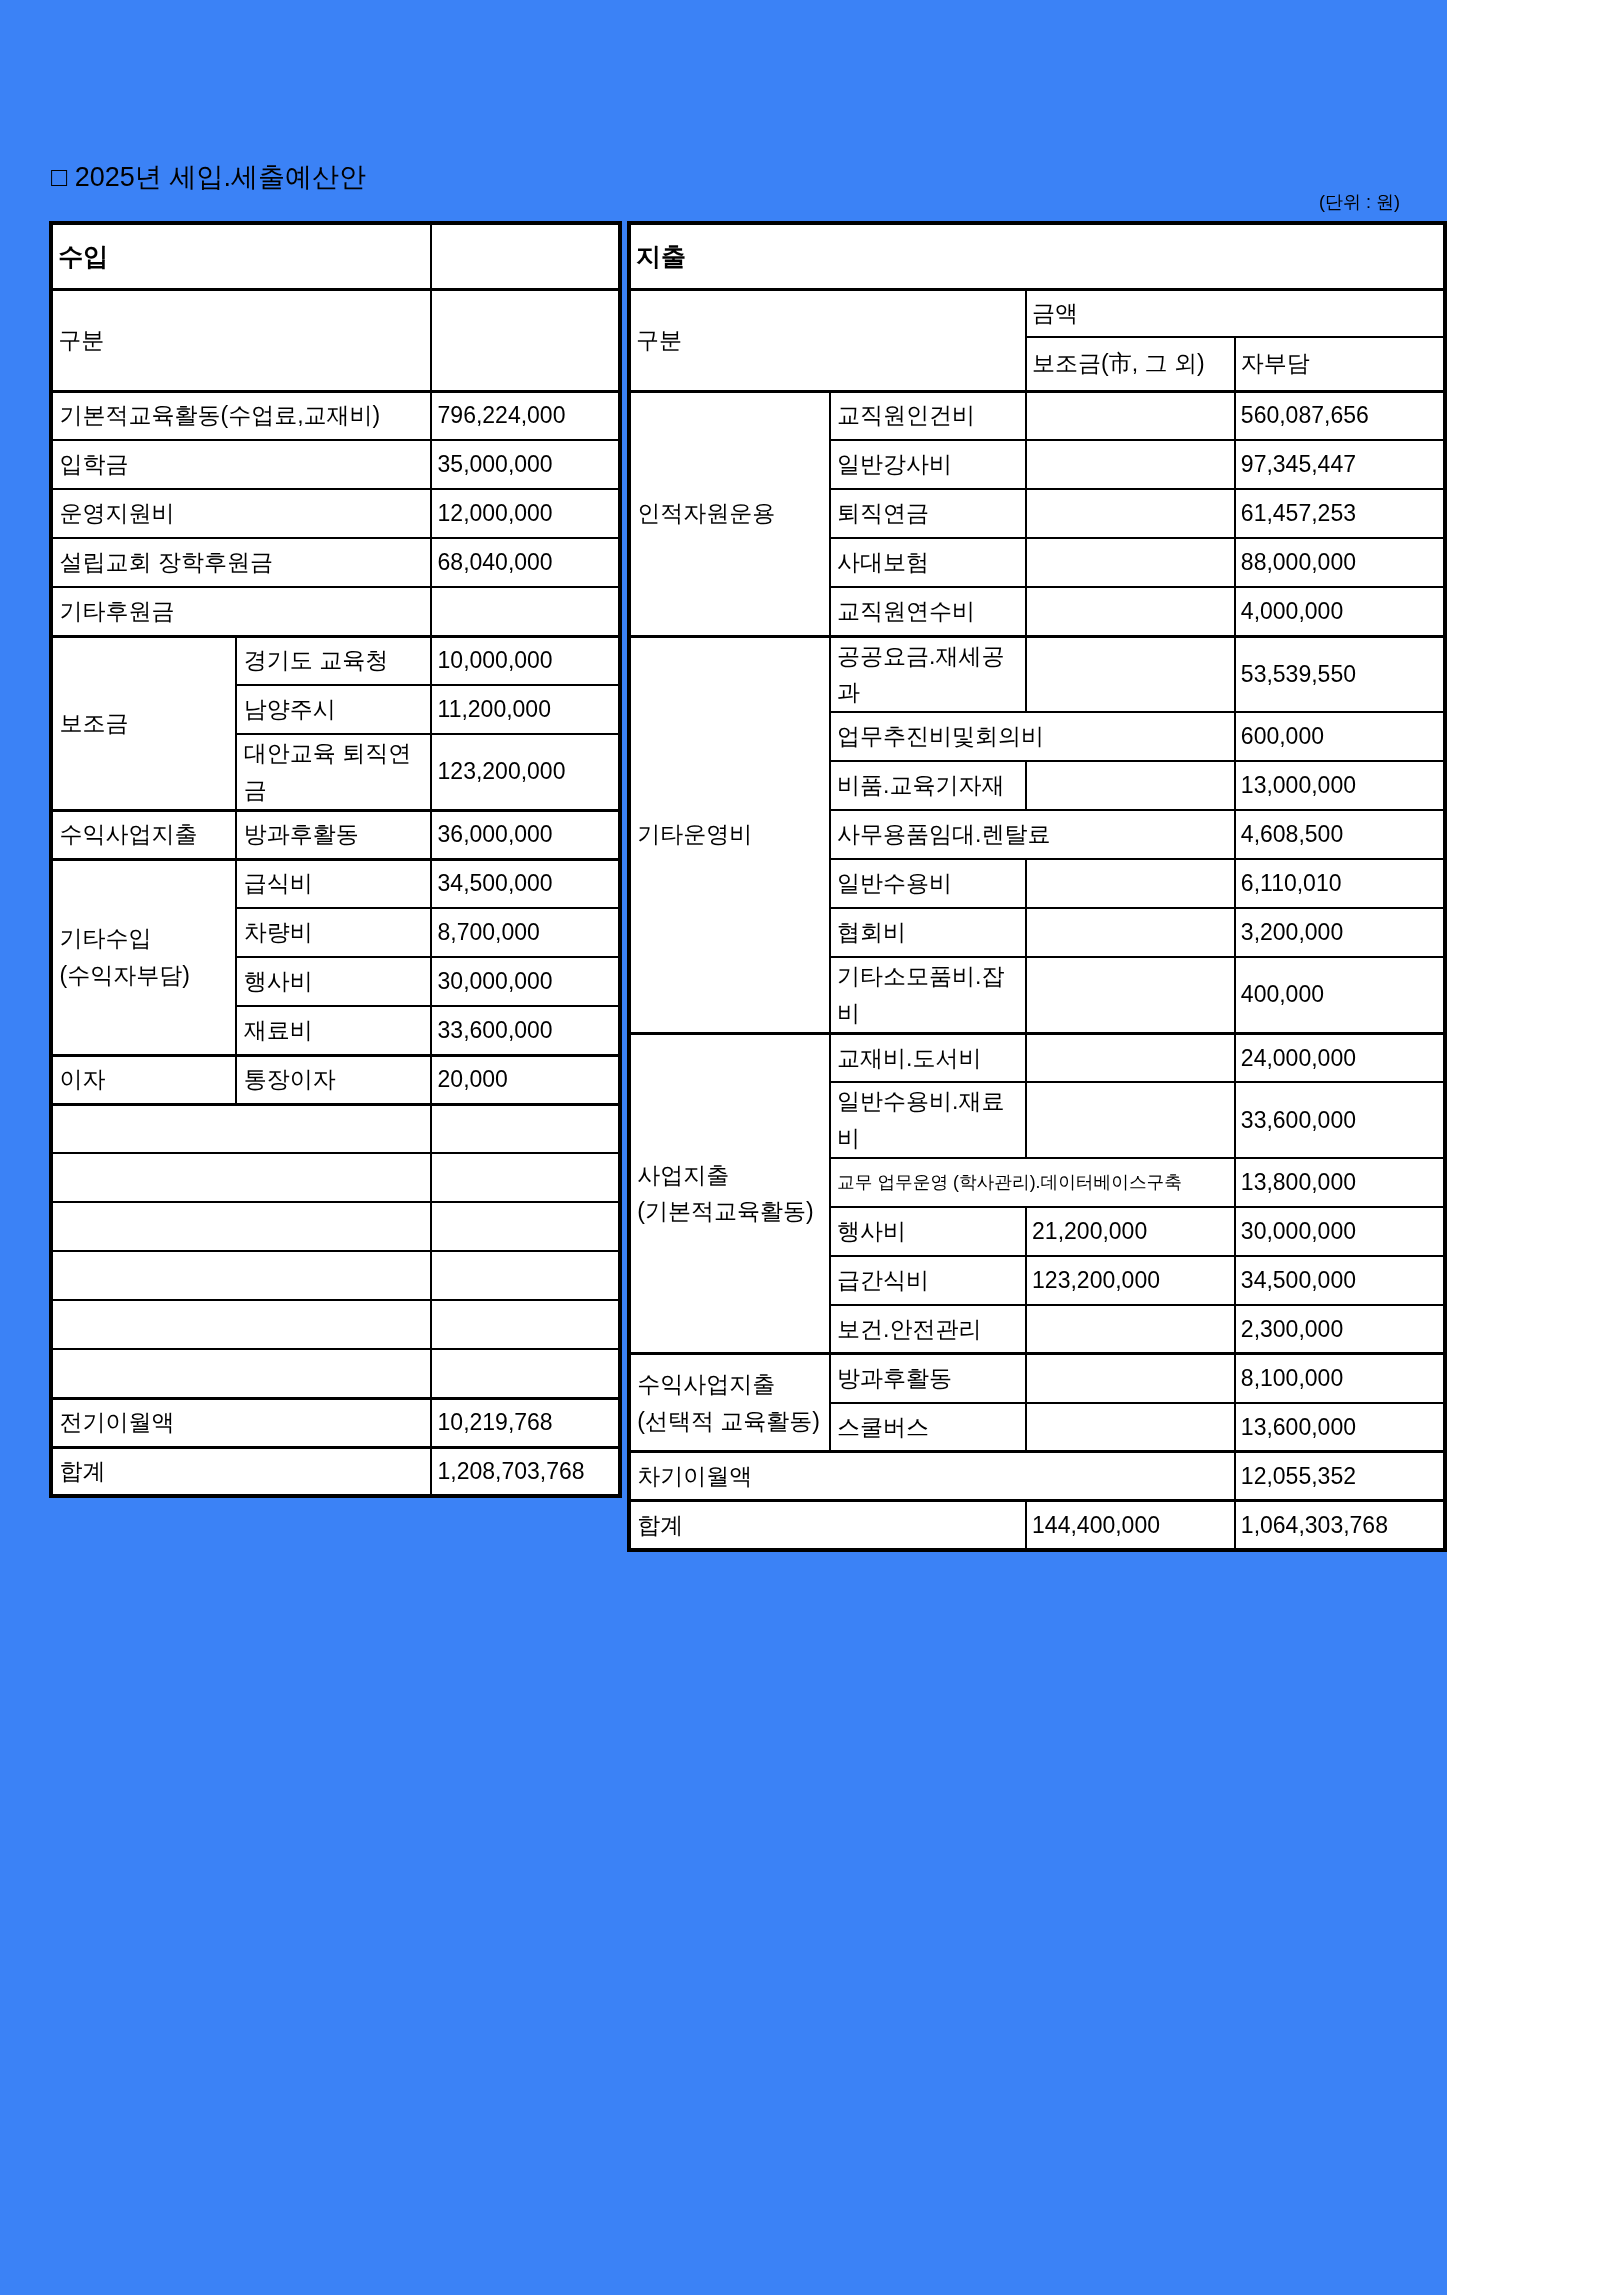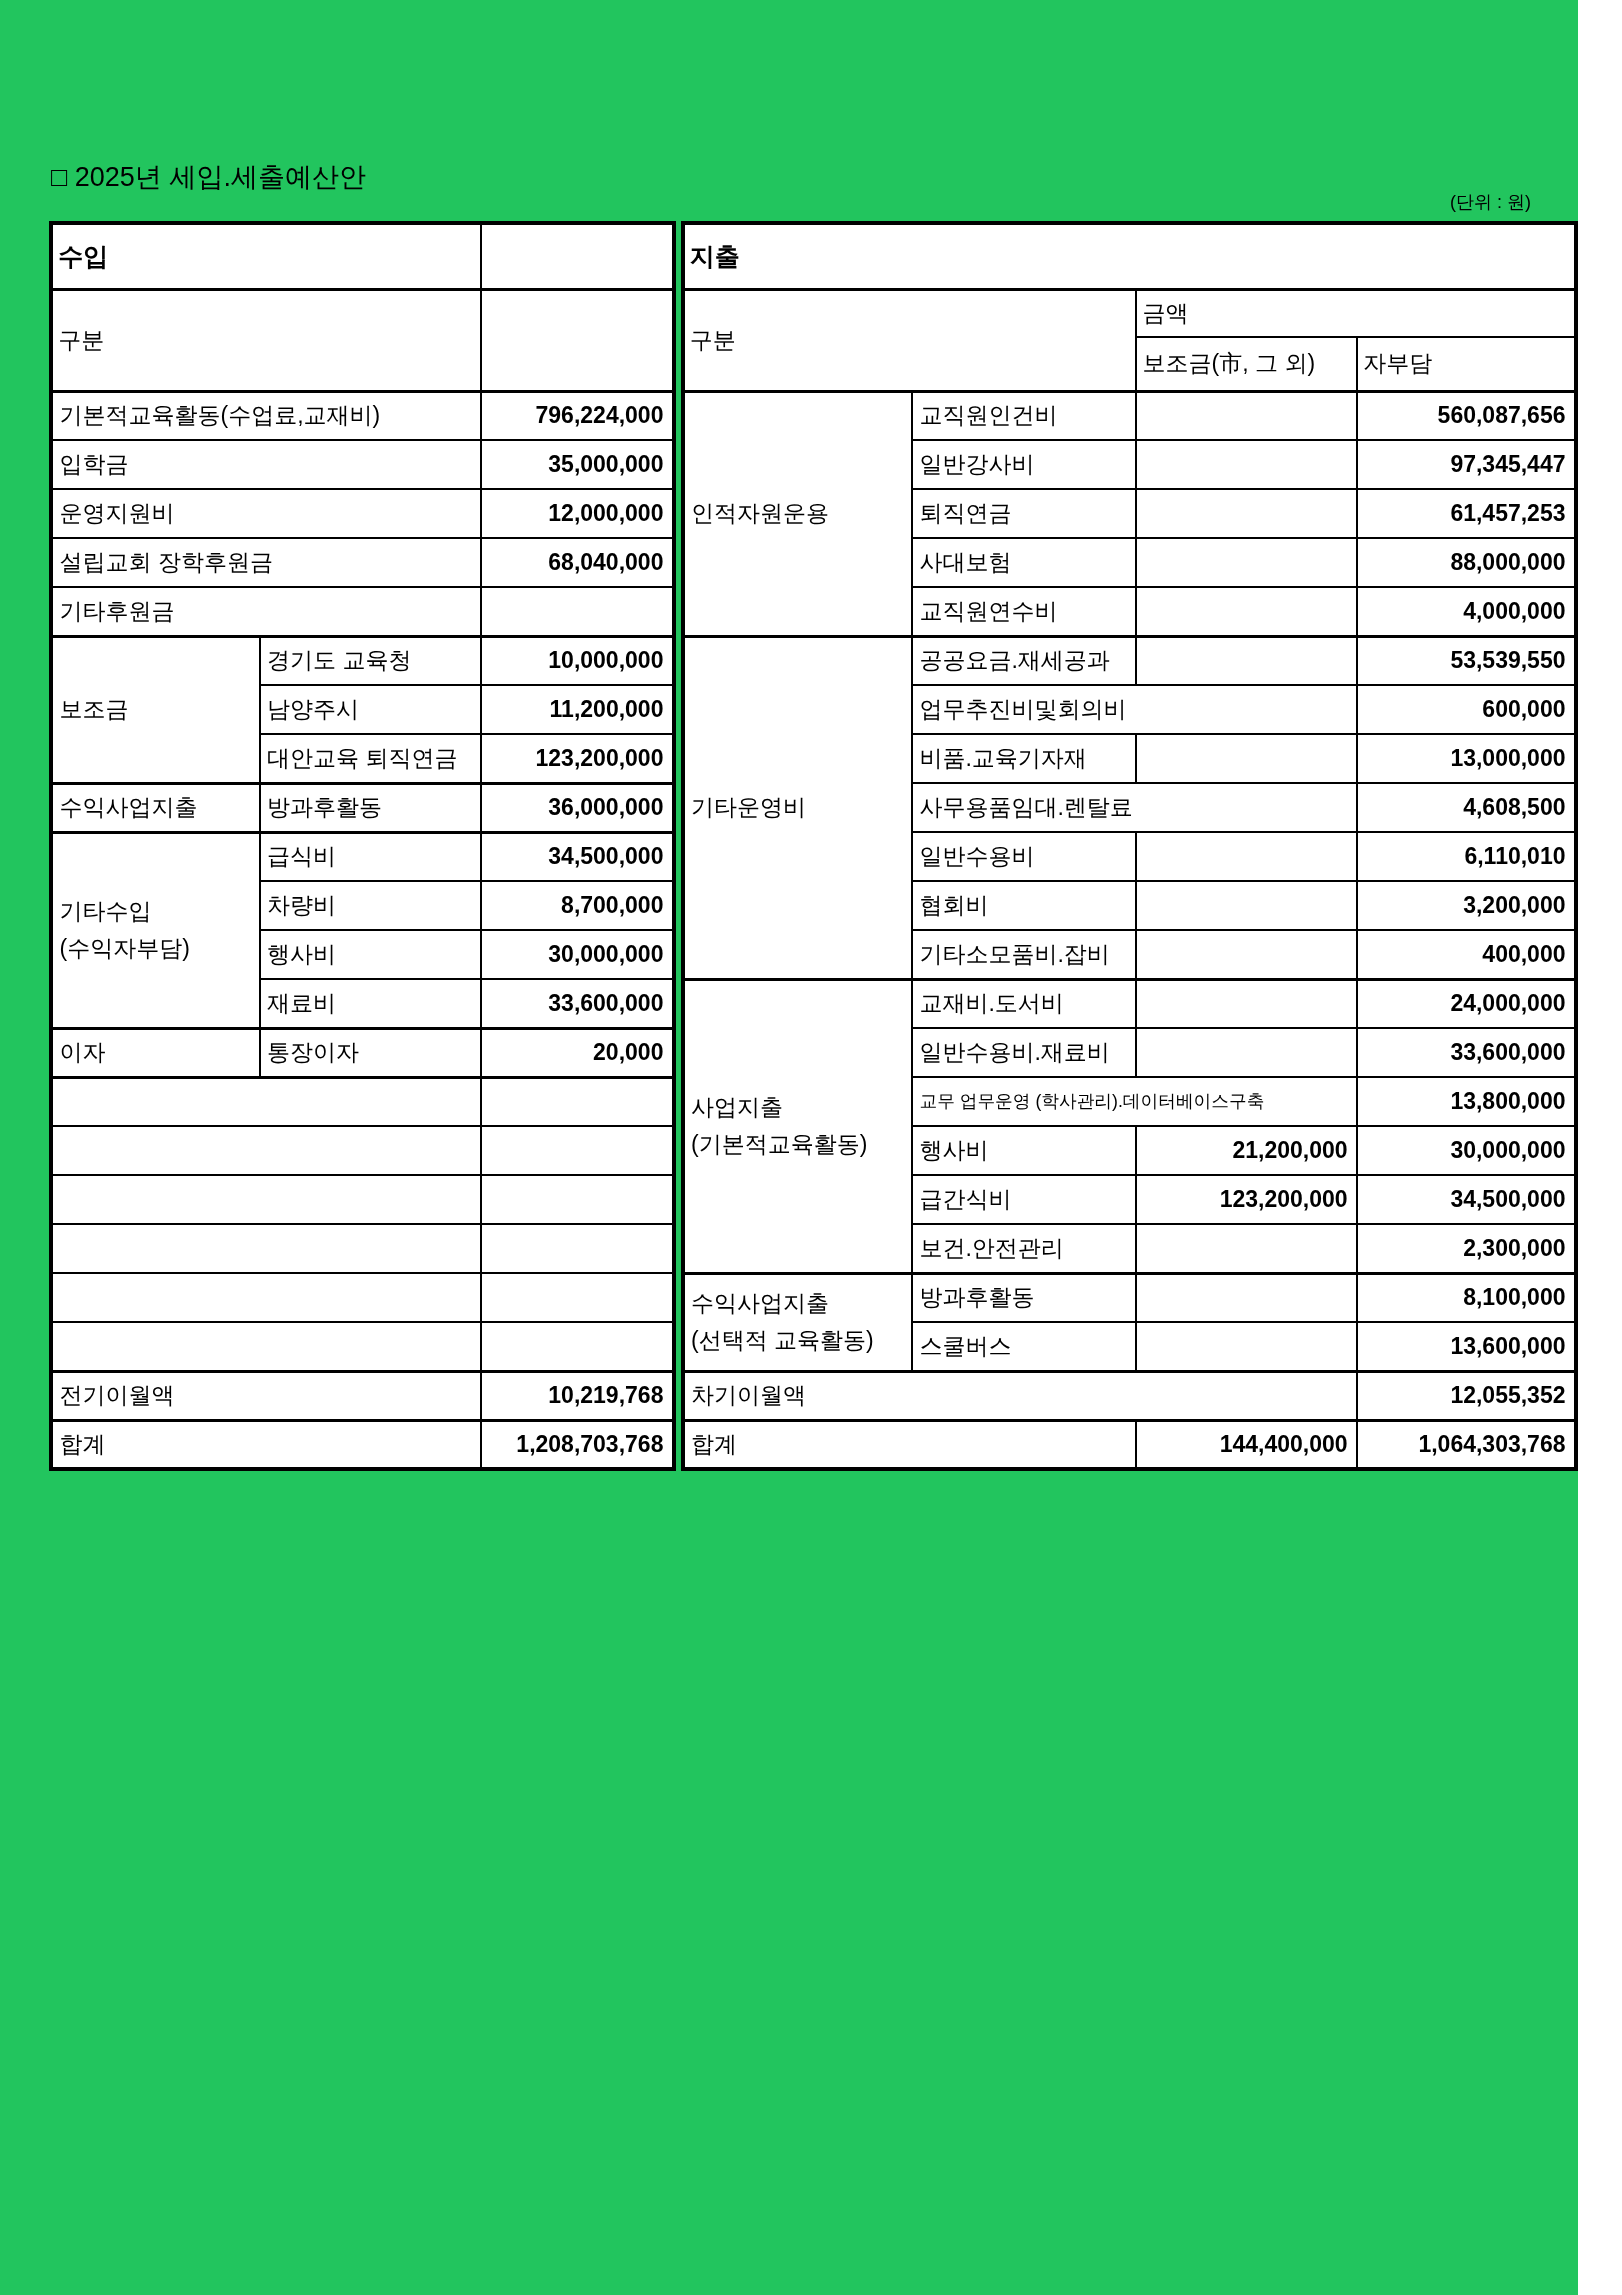--- a/index.html
+++ b/index.html
@@ -1,25 +1,25 @@
 <!DOCTYPE html>
 <html style="font-size:10.5px"><head>
 <meta charset="utf-8">
 <style>
   html,body{margin:0;padding:0;background:#fff;}
-  .page{position:relative;width:1578px;height:2295px;background:#22c55e;
+  .page{position:relative;width:1447px;height:2295px;background:#3b82f6;
         font-family:"Liberation Sans","DejaVu Sans",sans-serif;color:#000;}
   .title{position:absolute;left:51px;top:159px;font-size:27px;white-space:nowrap;}
   .unit-note{position:absolute;right:47px;top:190px;font-size:18px;white-space:nowrap;}
   .tables{position:absolute;left:49px;top:221px;display:flex;gap:4.6px;align-items:flex-start;}
   table.budget{border-collapse:collapse;table-layout:fixed;border:4.6px solid #000;background:#fff;}
   .budget td{border:2px solid #000;font-size:23px;vertical-align:middle;
              white-space:pre-line;overflow:hidden;padding:0 5.2px;line-height:1.6;}
   .budget td.lbl{text-align:left;padding-left:6.5px;}
-  .budget td.num{text-align:right;padding-right:8.5px;white-space:nowrap;font-weight:bold;}
+  .budget td.num{padding-right:8.5px;white-space:nowrap;}
   .budget td.ctr{}
   .budget td.hdr{font-weight:bold;font-size:25px;}
   .budget td.sm{font-size:17.7px;}
   .budget td.bb{border-bottom-width:3.3px;}
   tr.rA{height:66px;}
   tr.rB{height:102px;}
   tr.rB1{height:48px;}
   tr.rB2{height:54px;}
   tr.dr{height:49px;}
 </style>

